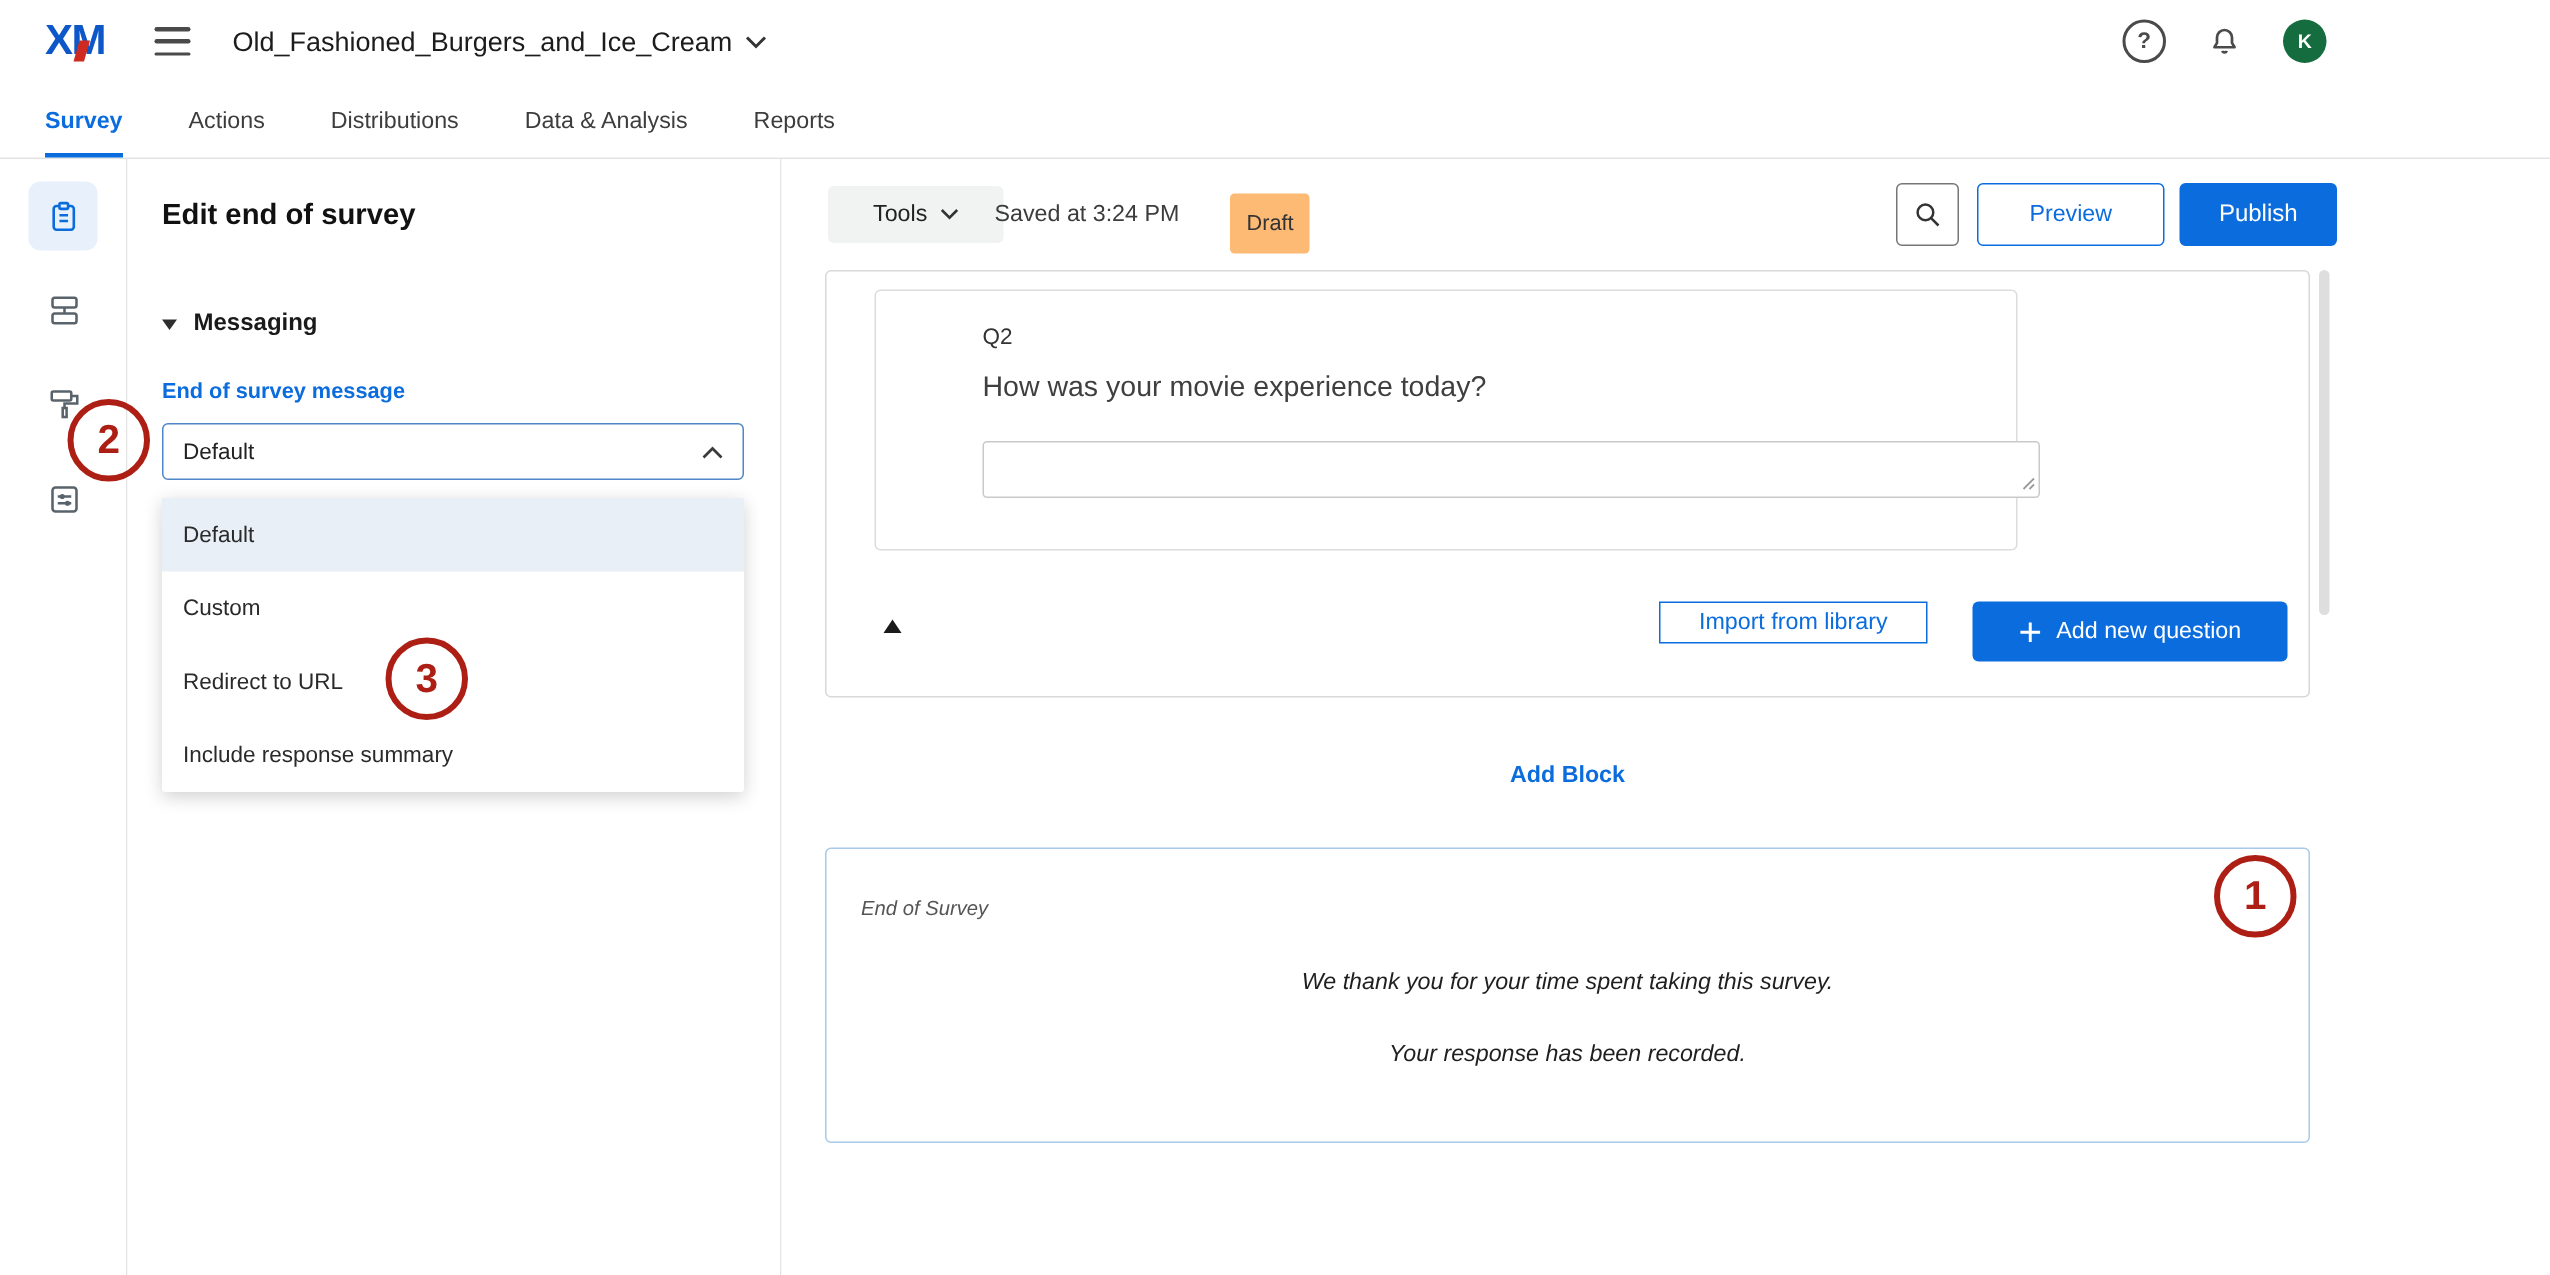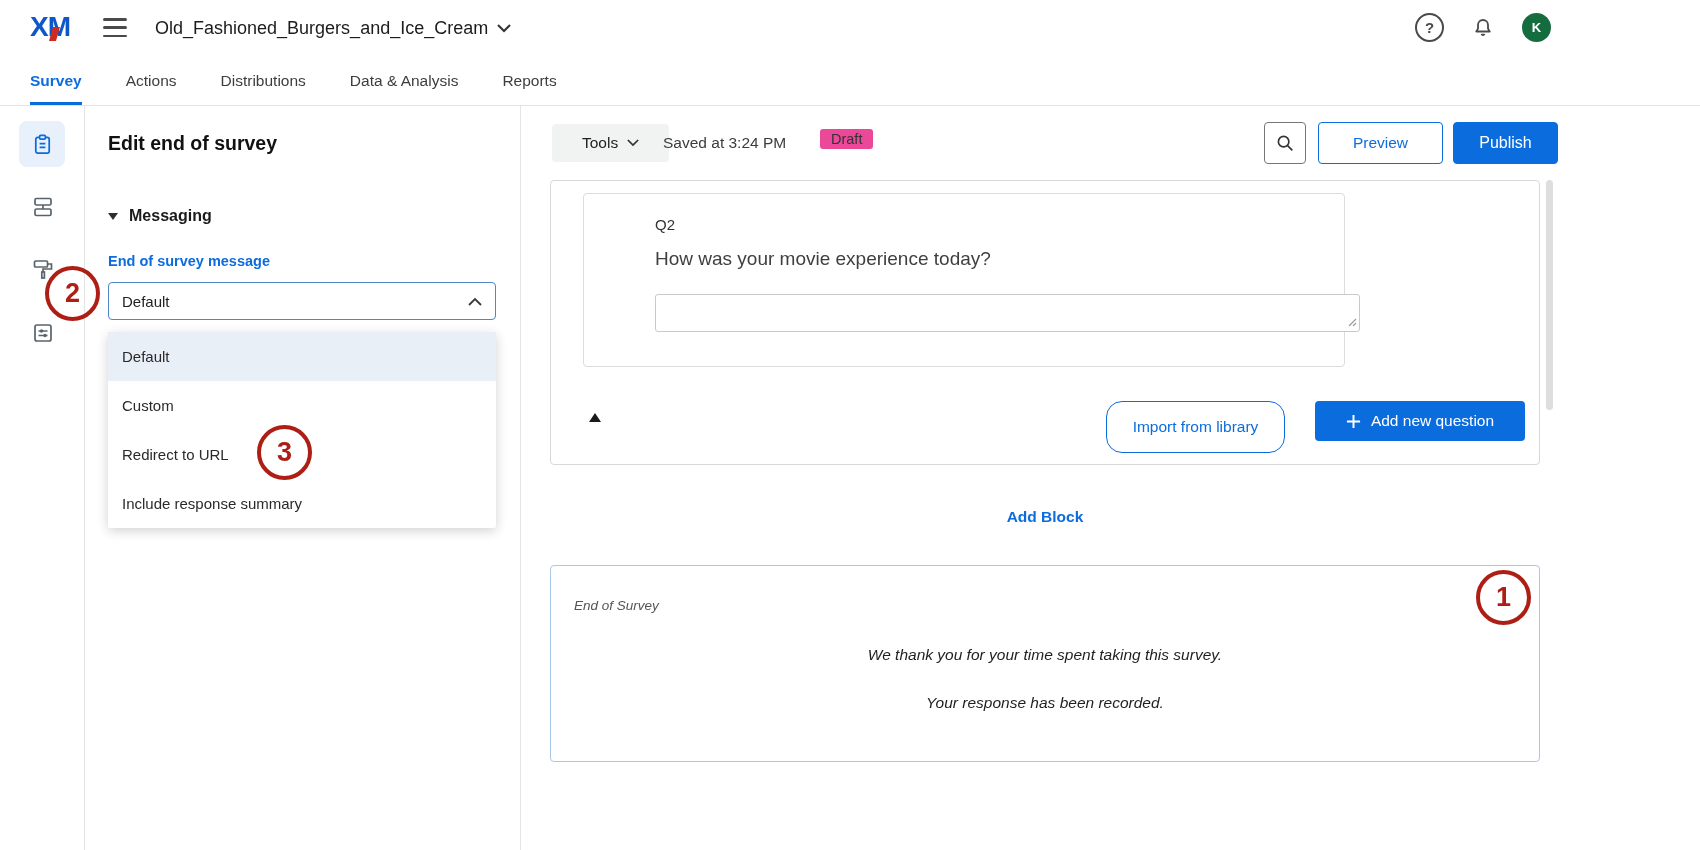--- a/index.html
+++ b/index.html
@@ -40,34 +40,34 @@
   .select { position:absolute; left:23px; top:176px; width:388px; height:38px; background:#fff; border:1.5px solid #4e86c8; border-radius:4px; display:flex; align-items:center; padding:0 13px; font-size:15px; color:#222; cursor:pointer; }
   .select .grow { flex:1; }
   .menu { position:absolute; left:23px; top:226px; width:388px; background:#fff; box-shadow:0 3px 12px rgba(0,0,0,.18); border-radius:2px; z-index:20; }
   .menu-item { height:49px; display:flex; align-items:center; padding-left:14px; font-size:15px; color:#2a2a2a; cursor:pointer; }
   .menu-item.selected { background:#e9eff6; }
 
   
   .canvas { position:absolute; left:521px; top:106px; width:1179px; height:744px; background:#fff; }
   .tools-btn { position:absolute; left:31px; top:18px; height:38px; padding:0 30px; background:#f1f2f2; border-radius:4px; display:flex; align-items:center; gap:9px; font-size:15.5px; color:#222; cursor:pointer; }
   .saved-text { position:absolute; left:142px; top:28px; font-size:15.5px; color:#3c3c3c; }
-  .draft-badge { position:absolute; left:299px; top:23px; padding:2px 11px; background:#ec4899; border-radius:3px; font-size:14.5px; color:#333; }
+  .draft-badge { position:absolute; left:299px; top:23px; padding:12px 11px; background:#fdba74; border-radius:3px; font-size:14.5px; color:#333; }
   .search-btn { position:absolute; left:743px; top:16px; width:42px; height:42px; background:#fff; border:1px solid #767676; border-radius:4px; display:flex; align-items:center; justify-content:center; cursor:pointer; }
   .preview-btn { position:absolute; left:797px; top:16px; width:125px; height:42px; background:#fff; border:1px solid #0b6cde; border-radius:4px; color:#0b6cde; font-size:15.5px; display:flex; align-items:center; justify-content:center; cursor:pointer; }
   .publish-btn { position:absolute; left:932px; top:16px; width:105px; height:42px; background:#0b6cde; border:1px solid #0b6cde; border-radius:4px; color:#fff; font-size:16px; display:flex; align-items:center; justify-content:center; cursor:pointer; }
 
   .q-block { position:absolute; left:29px; top:74px; width:990px; height:285px; background:#fff; border:1px solid #d8d8d8; border-radius:4px; }
   .q-card { position:absolute; left:32px; top:12px; width:762px; height:174px; background:#fff; border:1px solid #dcdcdc; border-radius:4px; cursor:pointer; }
   .q-id { position:absolute; left:71px; top:22px; font-size:15px; color:#333; }
   .q-text { position:absolute; left:71px; top:54px; font-size:19px; color:#3f3f3f; }
   .q-input-wrap { position:absolute; left:71px; top:100px; width:705px; height:38px; }
   .q-input { width:705px; height:38px; border:1px solid #c9c9c9; border-radius:3px; resize:none; outline:none; font-family:"Liberation Sans", sans-serif; font-size:15px; padding:8px 10px; background:#fff; }
   .resize-handle { position:absolute; right:3px; bottom:5px; }
   .collapse-tri { position:absolute; left:38px; top:232px; width:0; height:0; border-left:6px solid transparent; border-right:6px solid transparent; border-bottom:9px solid #1a1a1a; cursor:pointer; }
-  .import-btn { position:absolute; left:555px; top:220px; width:179px; height:52px; background:#fff; border:1px solid #0b6cde; border-radius:16px; color:#0b6cde; font-size:15.5px; display:flex; align-items:center; justify-content:center; cursor:pointer; }
+  .import-btn { position:absolute; left:555px; top:220px; width:179px; height:28px; background:#fff; border:1px solid #0b6cde; border-radius:0; color:#0b6cde; font-size:15.5px; display:flex; align-items:center; justify-content:center; cursor:pointer; }
   .addq-btn { position:absolute; left:764px; top:220px; width:210px; height:40px; background:#0b6cde; border-radius:4px; color:#fff; font-size:15.5px; display:flex; align-items:center; justify-content:center; gap:10px; cursor:pointer; }
 
   .add-block { position:absolute; left:29px; top:402px; width:990px; text-align:center; font-size:15.5px; font-weight:600; color:#0b6cde; cursor:pointer; }
 
   .eos-block { position:absolute; left:29px; top:459px; width:990px; height:197px; background:#fff; border:1px solid #aac8e8; border-radius:4px; cursor:pointer;font-style:italic; }
   .eos-label { position:absolute; left:23px; top:32px; font-size:13.5px; color:#555; }
   .eos-line1 { position:absolute; left:0; top:80px; width:100%; text-align:center; font-size:15.5px; font-weight:500; color:#1f1f1f; }
   .eos-line2 { position:absolute; left:0; top:128px; width:100%; text-align:center; font-size:15.5px; font-weight:500; color:#1f1f1f; }
 
   .scroll-thumb { position:absolute; left:1546px; top:180px; width:7px; height:230px; background:#dedede; border-radius:4px; }

